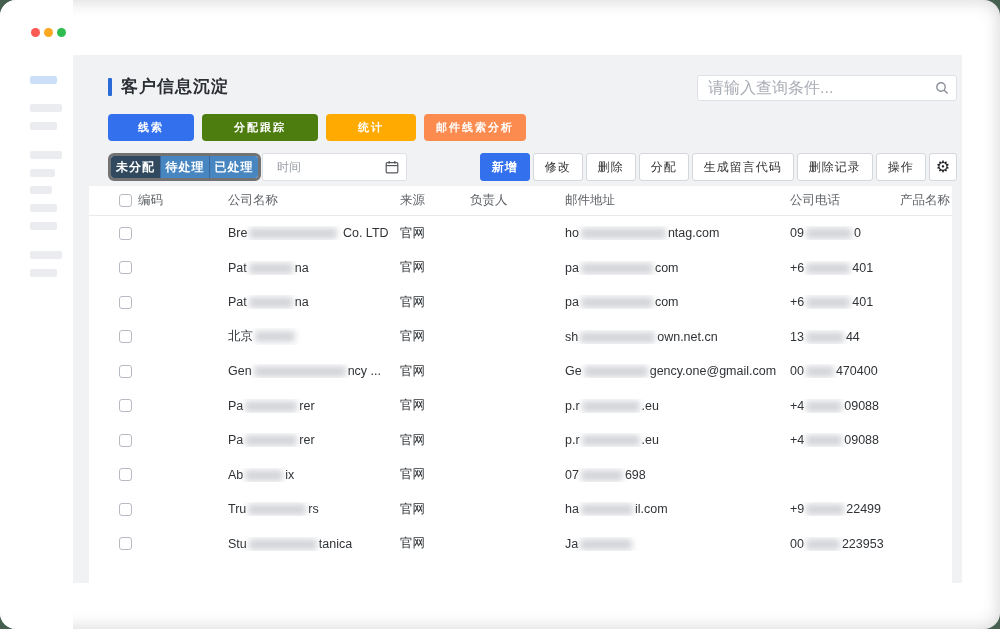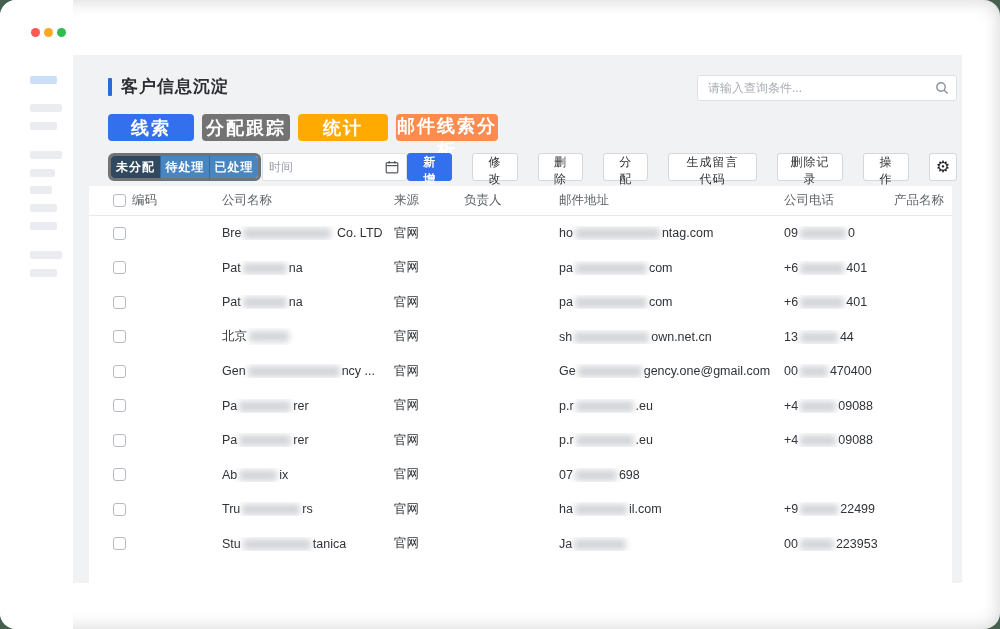--- a/index.html
+++ b/index.html
@@ -27,60 +27,60 @@
   .main {
     position:absolute; left:73px; top:55px; width:889px; height:528px;
     background:#f1f2f4; padding:20px 5px 0 35px; z-index:1;
   }
   .page-header { display:flex; justify-content:space-between; align-items:flex-start; height:28px; }
   .page-title { display:flex; align-items:center; font-size:17px; font-weight:bold; color:#2b2e33; letter-spacing:1px; }
   .title-bar { width:4px; height:18px; background:#2b6bd7; border-radius:1px; margin-right:9px; display:inline-block; }
   .search-box { position:relative; width:260px; height:26px; }
   .search-box input {
     width:100%; height:100%; border:1px solid #dfe1e6; border-radius:3px;
-    background:#fff; padding:0 28px 0 10px; font-size:12px; color:#333; outline:none;
+    background:#fff; padding:0 28px 0 10px; font-size:16px; color:#333; outline:none;
     font-family:inherit;
   }
   .search-box input::placeholder { color:#a9adb5; }
   .search-icon { position:absolute; right:8px; top:6px; }
   
   .action-tabs { display:flex; gap:8px; margin-top:11px; }
   .atab {
     height:27px; border:none; border-radius:4px; color:#fff; font-weight:bold;
-    font-size:18px; letter-spacing:2px; cursor:pointer; font-family:inherit;
+    font-size:11px; letter-spacing:2px; cursor:pointer; font-family:inherit;
   }
   
   .filter-row { display:flex; justify-content:space-between; align-items:center; margin-top:12px; height:28px; }
   .filter-left { display:flex; align-items:stretch; height:28px; }
   .status-tabs { display:flex; border:3px solid #737373; border-radius:6px; overflow:hidden; }
   .stab {
     width:49px; border:none; color:#fff; font-size:12px; font-weight:bold;
     background:#4886c1; cursor:pointer; font-family:inherit; letter-spacing:1px;
   }
   .stab + .stab { border-left:1px solid #3a679a; }
   .stab.active { background:#31495e; }
   .date-input { position:relative; width:145px; height:28px; margin-left:1px; }
   .date-input input {
     width:100%; height:100%; border:1px solid #dfe1e6; border-radius:2px; background:#fff;
-    padding:0 30px 0 6px; font-size:12px; color:#333; outline:none; font-family:inherit;
+    padding:0 30px 0 14px; font-size:12px; color:#333; outline:none; font-family:inherit;
   }
   .date-input input::placeholder { color:#9aa0a8; }
   .cal-icon { position:absolute; right:8px; top:7px; }
-  .toolbar { display:flex; gap:20px; align-items:center; }
+  .toolbar { display:flex; gap:3px; align-items:center; }
   .tbtn {
     height:28px; padding:0 11px; background:#fff; border:1px solid #d4d7dc; border-radius:3px;
     font-size:12px; color:#303133; cursor:pointer; font-family:inherit; letter-spacing:1px;
   }
   .tbtn.primary { background:#3370ee; border-color:#3370ee; color:#fff; font-weight:bold; }
   .tbtn.gear { font-size:16px; padding:0 6px; line-height:26px; color:#1f2023; letter-spacing:0; }
   
   .table-card { background:#fff; margin:5px 5px 0 -19px; height:397px; overflow:hidden; }
   .trow {
     display:grid; grid-template-columns:19px 90px 172px 70px 95px 225px 110px 1fr;
-    align-items:center; height:34.5px; padding-left:24px; font-size:12.5px; color:#2f3337;
+    align-items:center; height:34.5px; padding-left:30px; font-size:12.5px; color:#2f3337;
   }
   .trow.thead { height:30px; border-bottom:1px solid #e8eaed; color:#5f6368; }
   .cb { width:13px; height:13px; border:1px solid #b6bac1; border-radius:3px; background:#fff; cursor:pointer; }
   .rd {
     display:inline-block; height:11px; border-radius:2px; background:#b5b8bf;
     filter:blur(3px); opacity:.6; vertical-align:middle; margin:0 2px;
   }
   .cell { white-space:nowrap; overflow:hidden; }
 </style>
 </head>
@@ -118,21 +118,21 @@
         <input type="text" placeholder="请输入查询条件..." style="">
         <svg class="search-icon" width="14" height="14" viewBox="0 0 14 14">
           <circle cx="6" cy="6" r="4.2" fill="none" stroke="#8a8f98" stroke-width="1.4"></circle>
           <line x1="9.2" y1="9.2" x2="12.6" y2="12.6" stroke="#8a8f98" stroke-width="1.4"></line>
         </svg>
       </div>
     </div>
 
     <div class="action-tabs" id="actionTabs">
         <button class="atab" style="background: rgb(51, 112, 238); width: 86px;">线索</button>
-        <button class="atab" style="background: #737373; width: 88px;">分配跟踪</button>
+        <button class="atab" style="background: #4d7c0f; width: 116px;">分配跟踪</button>
         <button class="atab" style="background: rgb(255, 170, 0); width: 90px;">统计</button>
         <button class="atab" style="background: rgb(251, 139, 78); width: 102px;">邮件线索分析</button>
       </div>
 
     <div class="filter-row">
       <div class="filter-left">
         <div class="status-tabs" id="statusTabs">
             <button class="stab active">未分配</button>
             <button class="stab">待处理</button>
             <button class="stab">已处理</button>

